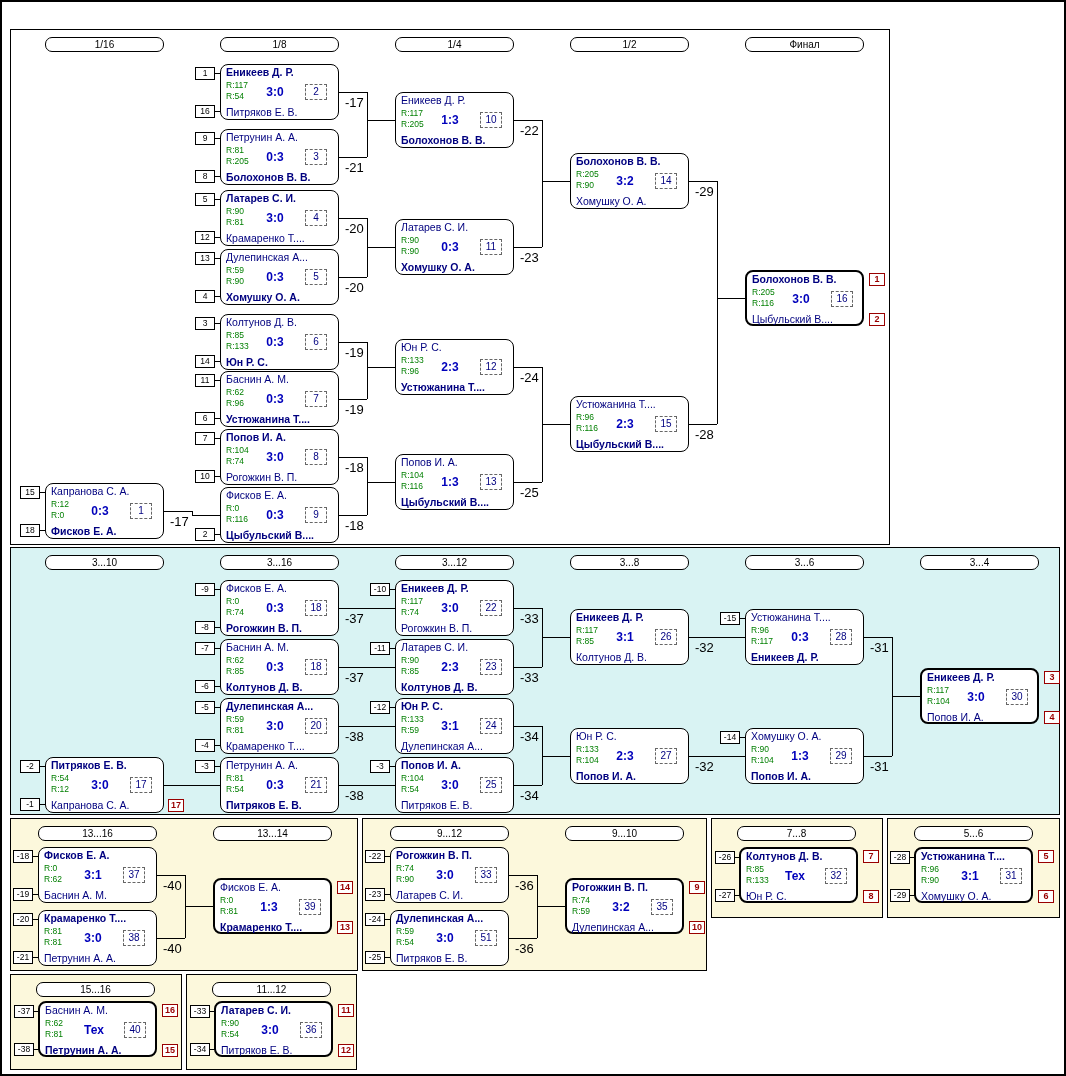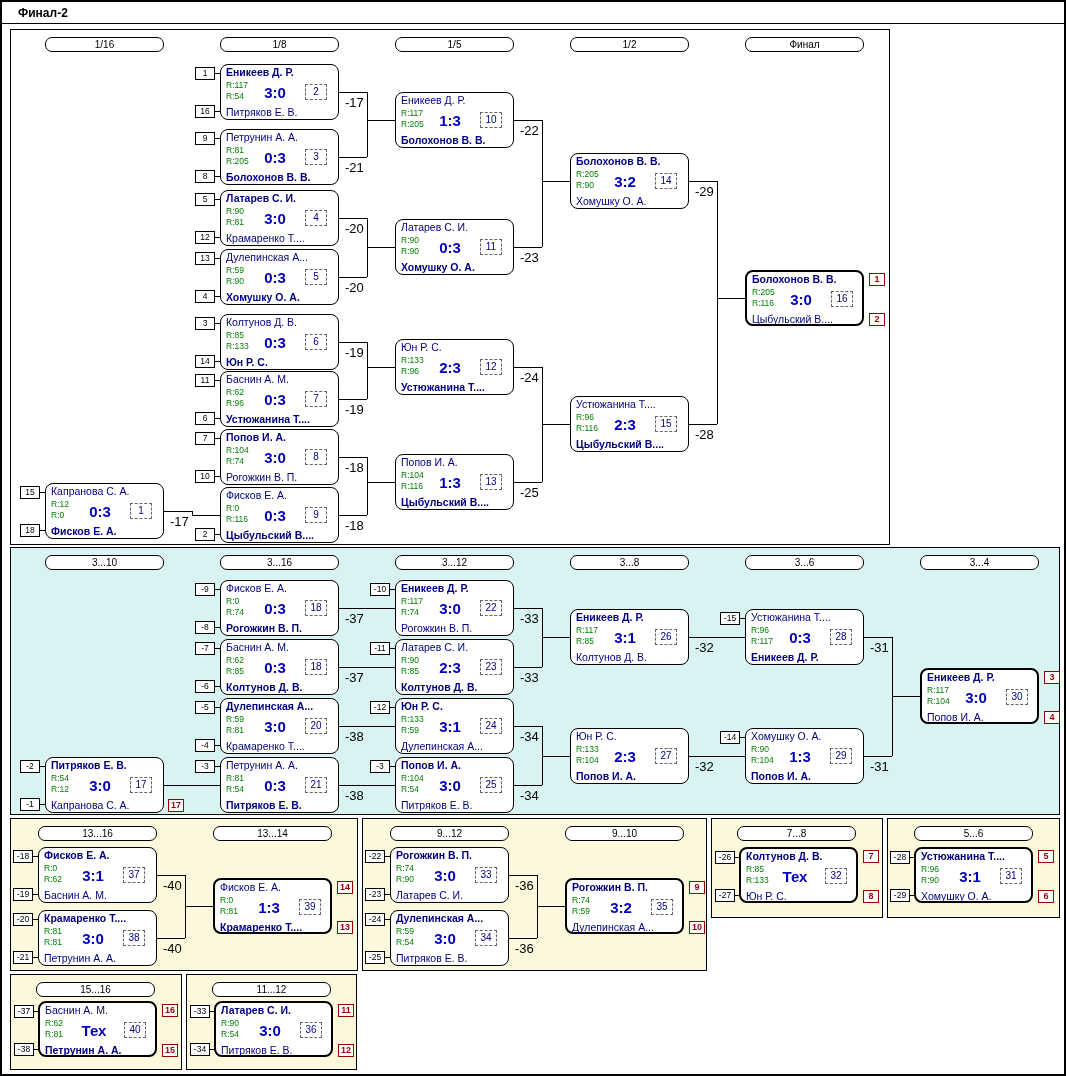--- a/index.html
+++ b/index.html
@@ -15,44 +15,41 @@
   .wires line { stroke:#000; stroke-width:1; }
   .match { position:absolute; width:119px; height:56px; border:1px solid #000; border-radius:8px; background:#fff; z-index:2; }
   .match.final { border-width:2px; }
   .pname { position:absolute; left:5px; width:111px; height:13px; line-height:13px; font-size:10.5px;
            color:var(--player-name,#00007f); white-space:nowrap; overflow:hidden; }
   .pname.w { font-weight:bold; }
   .n1 { top:1px; } .n2 { top:41px; }
   .rat { position:absolute; left:5px; font-size:8.5px; line-height:11px; color:var(--rating,#007f00); }
   .r1 { top:15px; } .r2 { top:26px; }
   .score { position:absolute; left:28px; top:15px; width:52px; height:25px; line-height:25px; text-align:center;
-           font-size:15px; font-weight:bold; color:var(--score,#0000bb); }
+           font-size:12px; font-weight:bold; color:var(--score,#0000bb); }
   .mno { position:absolute; left:84px; top:19px; width:22px; height:16px; border:1px dashed #666; background:#fff;
          font-size:10px; line-height:14px; text-align:center; color:var(--match-number,#000080); }
   .seed { position:absolute; left:-26px; width:20px; height:13px; border:1px solid #000; background:#fff;
           font-size:8.5px; line-height:11px; text-align:center; color:#000; }
   .seed.s1 { top:2px; } .seed.s2 { top:40px; }
   .sline { position:absolute; left:-6px; width:6px; height:1px; background:#000; }
   .sline.l1 { top:8px; } .sline.l2 { top:46px; }
   .place { position:absolute; left:122px; width:16px; height:13px; border:1px solid var(--place-badge,#990000); background:#fff;
            font-size:9px; font-weight:bold; line-height:11px; text-align:center; color:var(--place-badge,#990000); }
   .place.q1 { top:1px; } .place.q2 { top:41px; }
   .llabel { position:absolute; left:124px; top:30px; font-size:13px; color:#000; white-space:nowrap; }
 </style>
 </head>
 <body>
 
 <div class="screen" id="screen">
-  <div class="titlebar">
-    <div class="title">Финал-2</div>
-  </div>
 <div class="panel" style="left: 8px; top: 27px; width: 880px; height: 516px; background: rgb(255, 255, 255);"></div>
     <div class="rhead" style="left: 43px; top: 35px;">1/16</div>
     <div class="rhead" style="left: 218px; top: 35px; text-align: center;">1/8</div>
-    <div class="rhead" style="left: 393px; top: 35px;">1/5</div>
+    <div class="rhead" style="left: 393px; top: 35px;">1/4</div>
     <div class="rhead" style="left: 568px; top: 35px;">1/2</div>
     <div class="rhead" style="left: 743px; top: 35px;">Финал</div>
     <div class="panel" style="left: 8px; top: 545px; width: 1050px; height: 268px; background: rgb(217, 243, 243);"></div>
     <div class="rhead" style="left: 43px; top: 553px;">3...10</div>
     <div class="rhead" style="left: 218px; top: 553px;">3...16</div>
     <div class="rhead" style="left: 393px; top: 553px;">3...12</div>
     <div class="rhead" style="left: 568px; top: 553px;">3...8</div>
     <div class="rhead" style="left: 743px; top: 553px;">3...6</div>
     <div class="rhead" style="left: 918px; top: 553px;">3...4</div>
     <div class="panel" style="left: 8px; top: 816px; width: 348px; height: 153px; background: rgb(252, 248, 220);"></div>
@@ -519,21 +516,21 @@
       <div class="seed s2">-23</div>
       <div class="sline l2"></div>
       <div class="llabel">-36</div>
     </div>
     <div class="match" style="left: 388px; top: 908px;">
       <div class="pname n1 w">Дулепинская А...</div>
       <div class="pname n2">Питряков Е. В.</div>
       <div class="rat r1">R:59</div>
       <div class="rat r2">R:54</div>
       <div class="score">3:0</div>
-      <div class="mno">34</div>
+      <div class="mno">51</div>
       <div class="seed s1">-24</div>
       <div class="sline l1"></div>
       <div class="seed s2">-25</div>
       <div class="sline l2"></div>
       <div class="llabel">-36</div>
     </div>
     <div class="match final" style="left: 563px; top: 876px;">
       <div class="pname n1 w">Рогожкин В. П.</div>
       <div class="pname n2">Дулепинская А...</div>
       <div class="rat r1">R:74</div>

